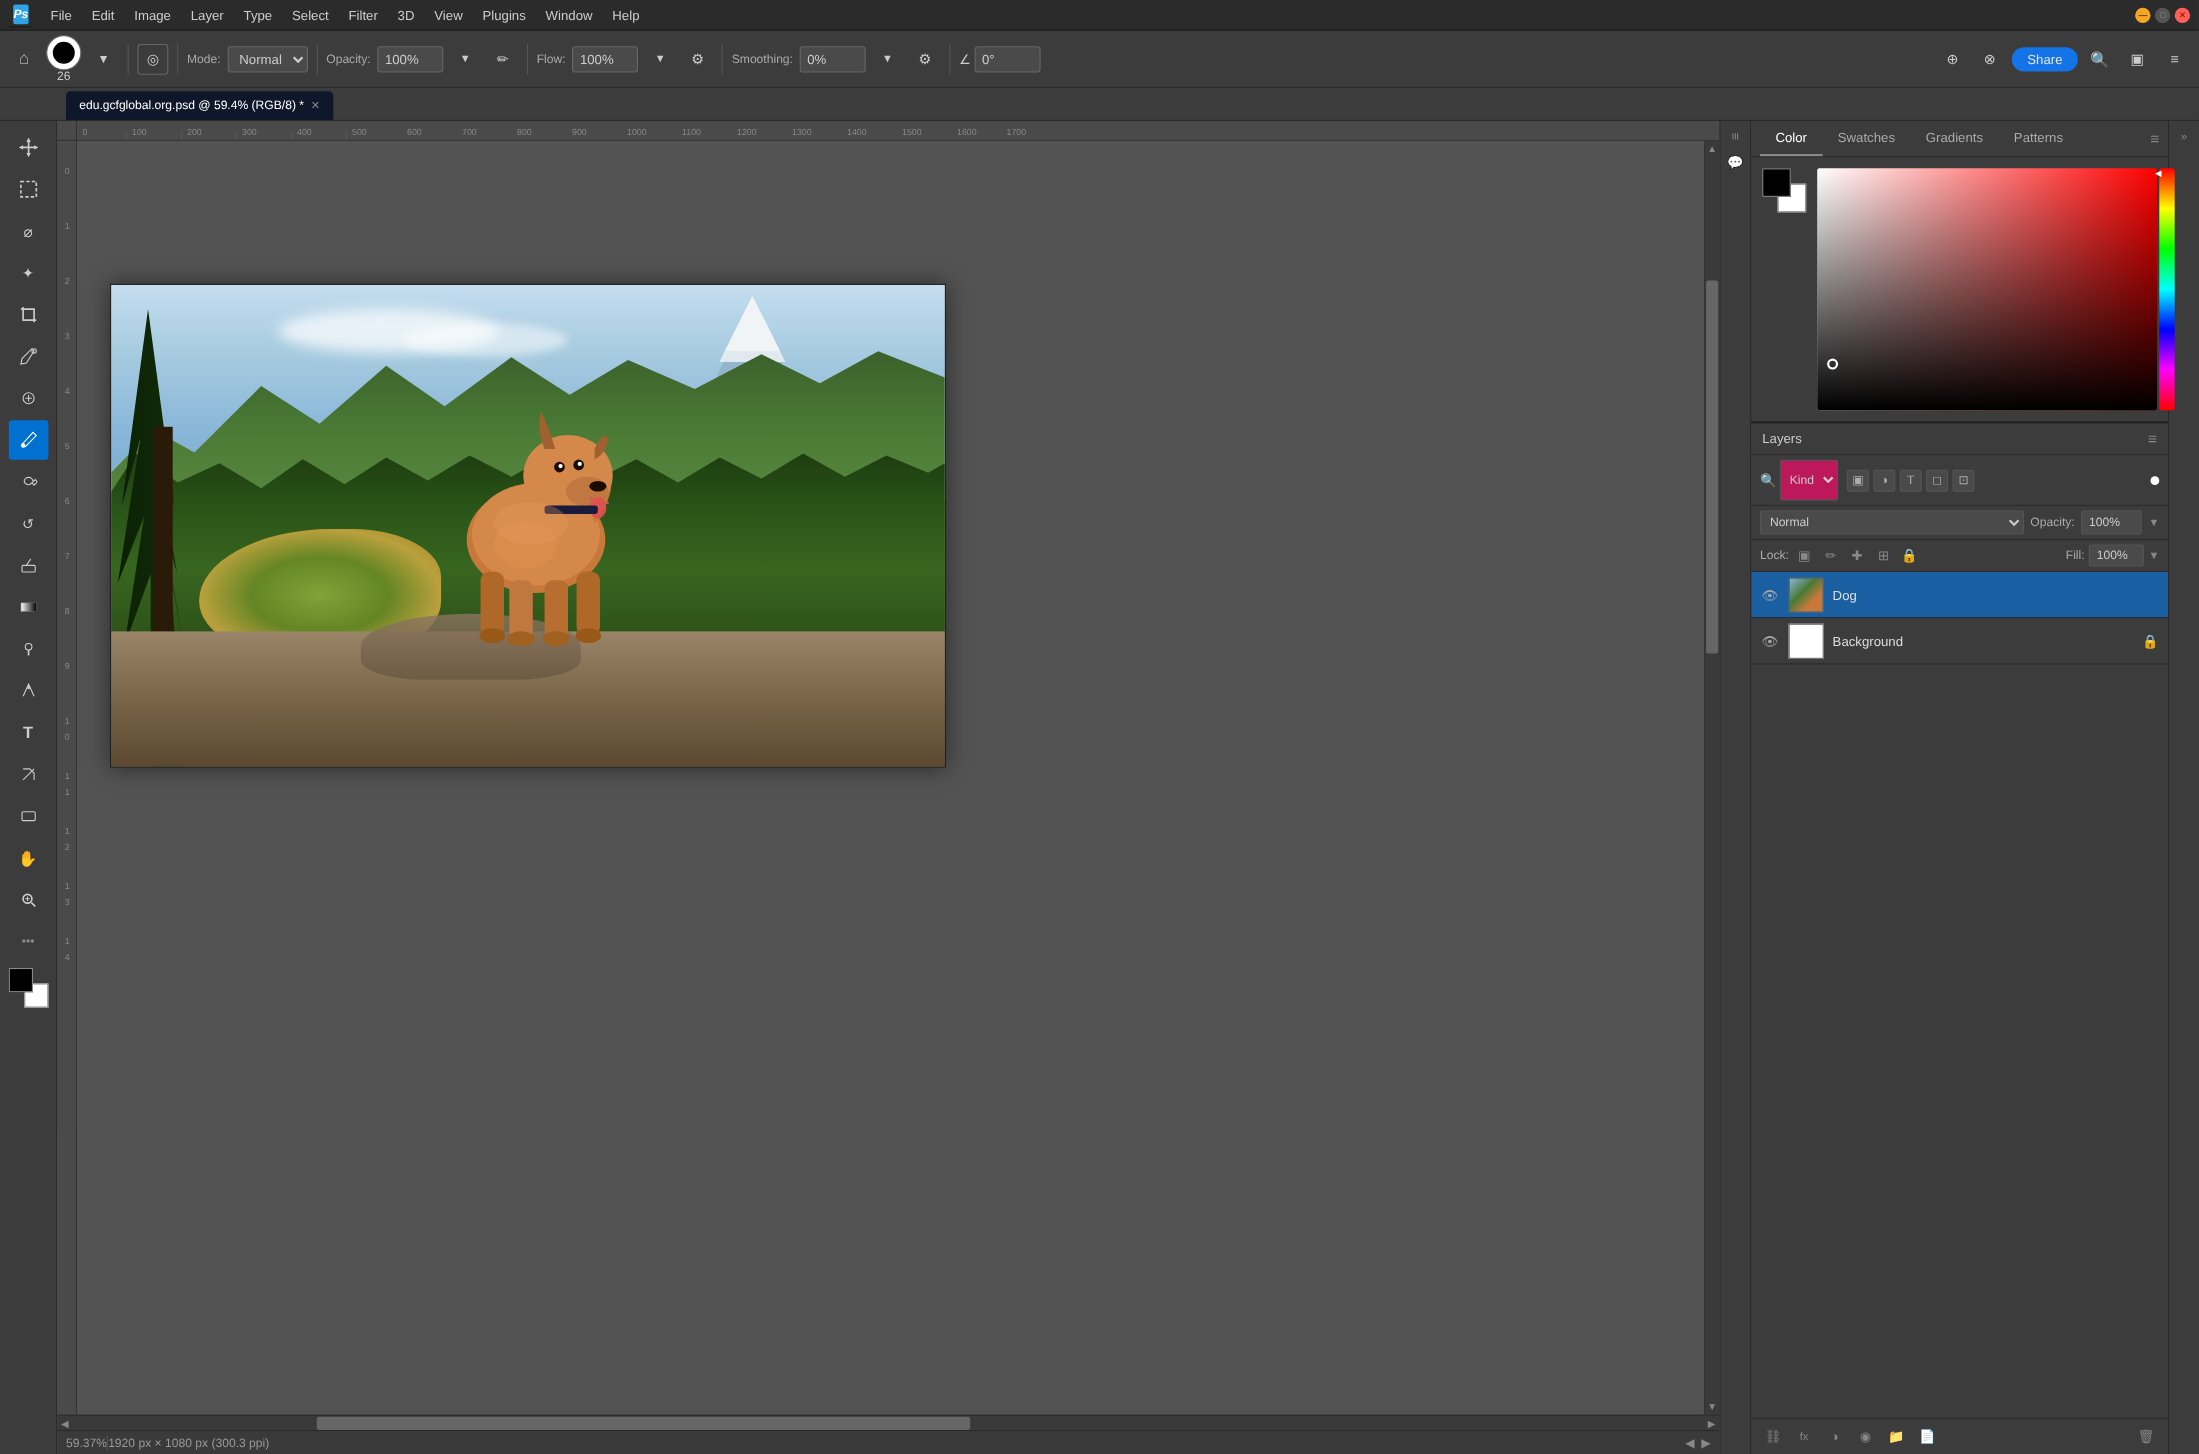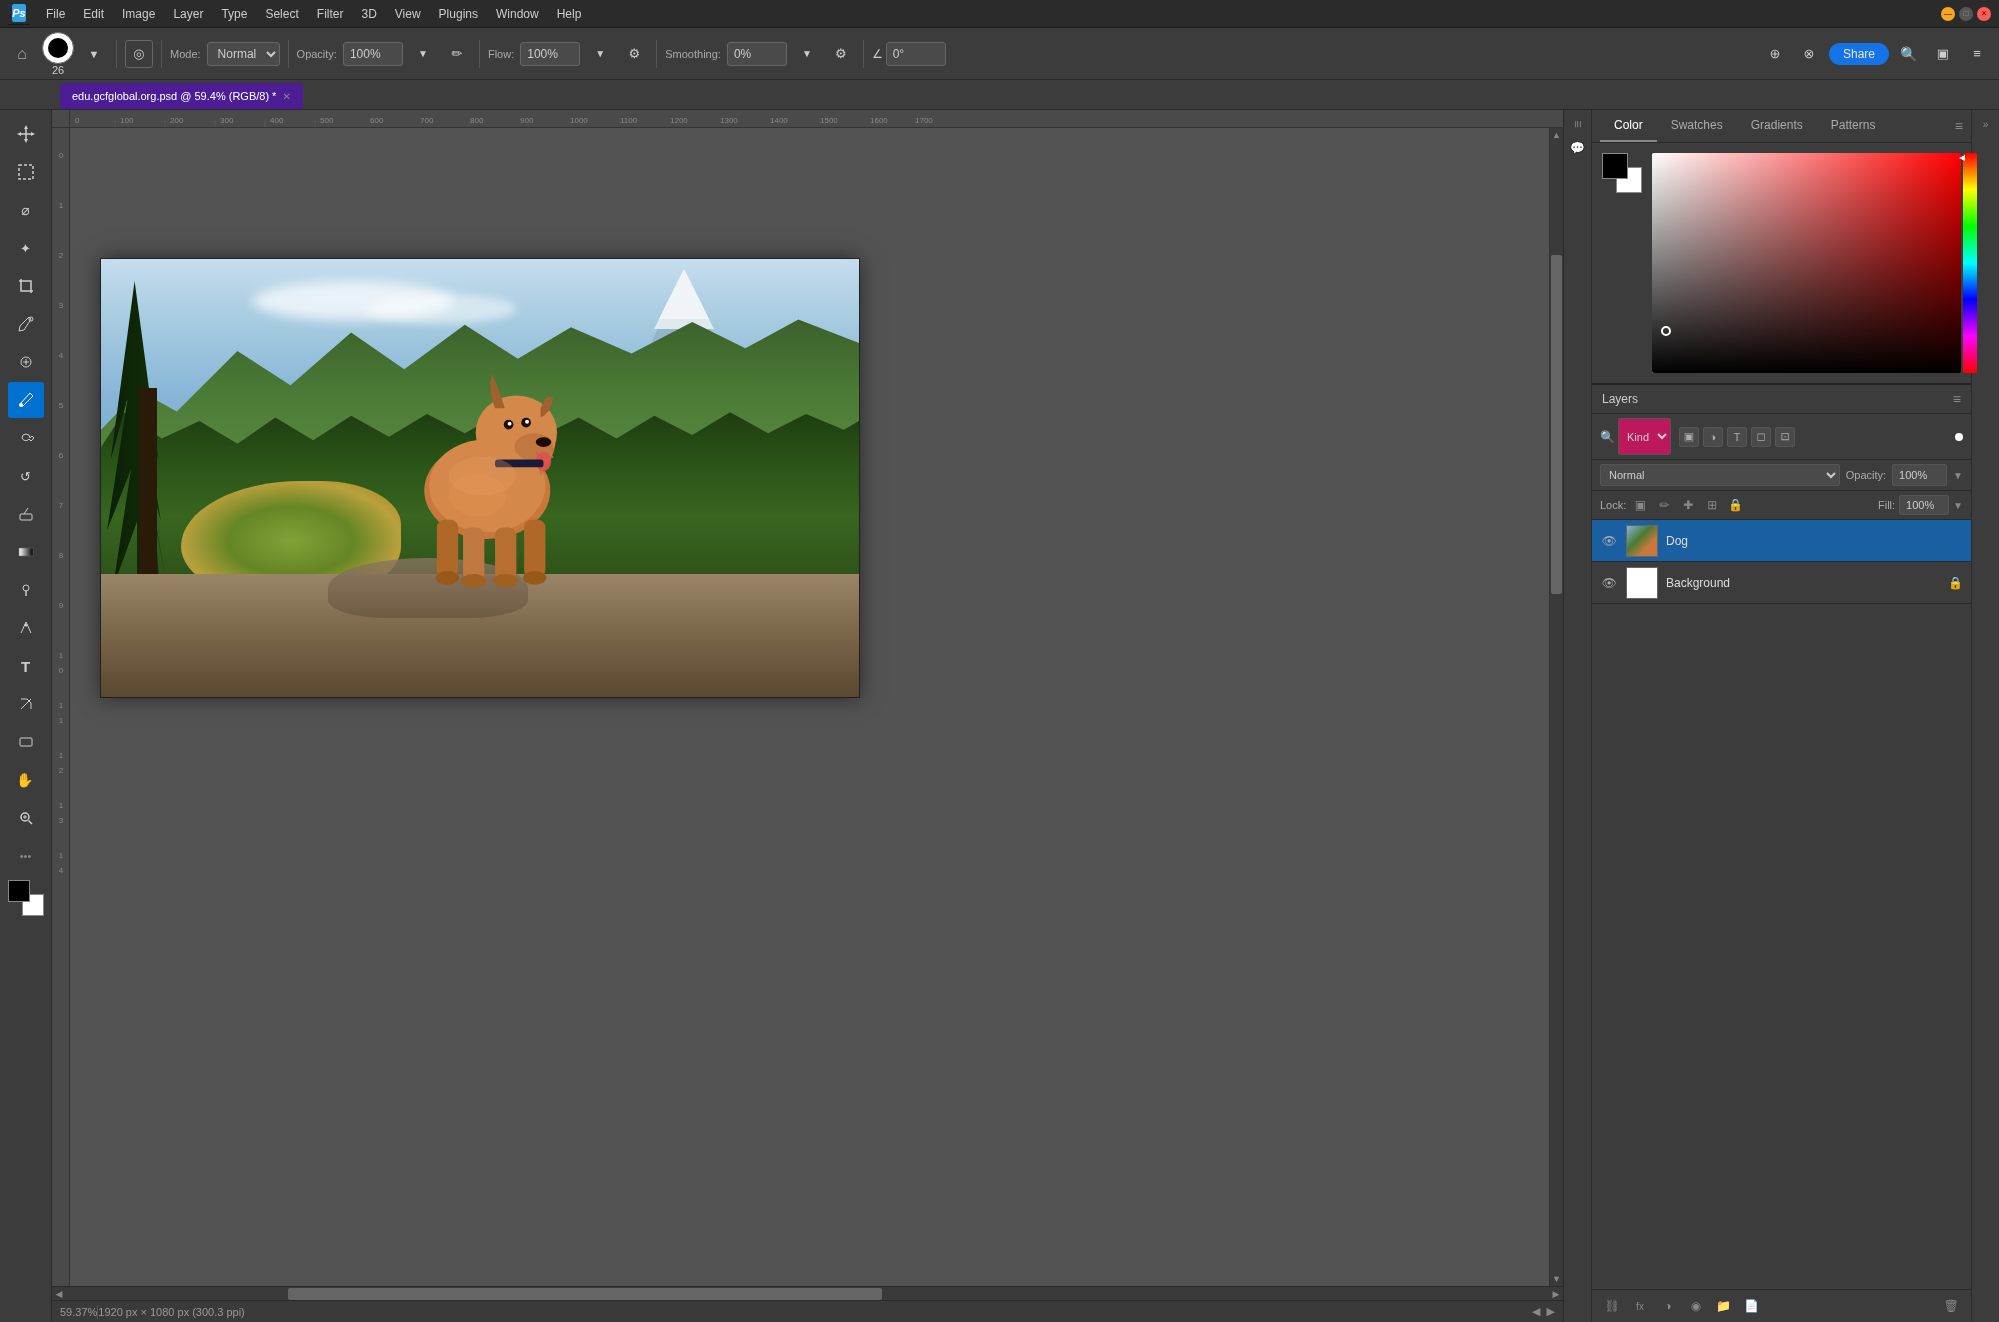--- a/index.html
+++ b/index.html
@@ -137,21 +137,21 @@
     .tab {
       background: #4a4a4a;
       border-radius: 4px 4px 0 0;
       padding: 4px 12px;
       font-size: 11px;
       color: #ccc;
       display: flex; align-items: center; gap: 6px;
       cursor: pointer;
       height: 26px;
     }
-    .tab.active { background: #4c1d95; color: #fff; }
+    .tab.active { background: #0f172a; color: #fff; }
     .tab-close { font-size: 10px; color: #888; cursor: pointer; }
 
     
     .main-area {
       display: flex;
       flex: 1;
       overflow: hidden;
     }
 
     

